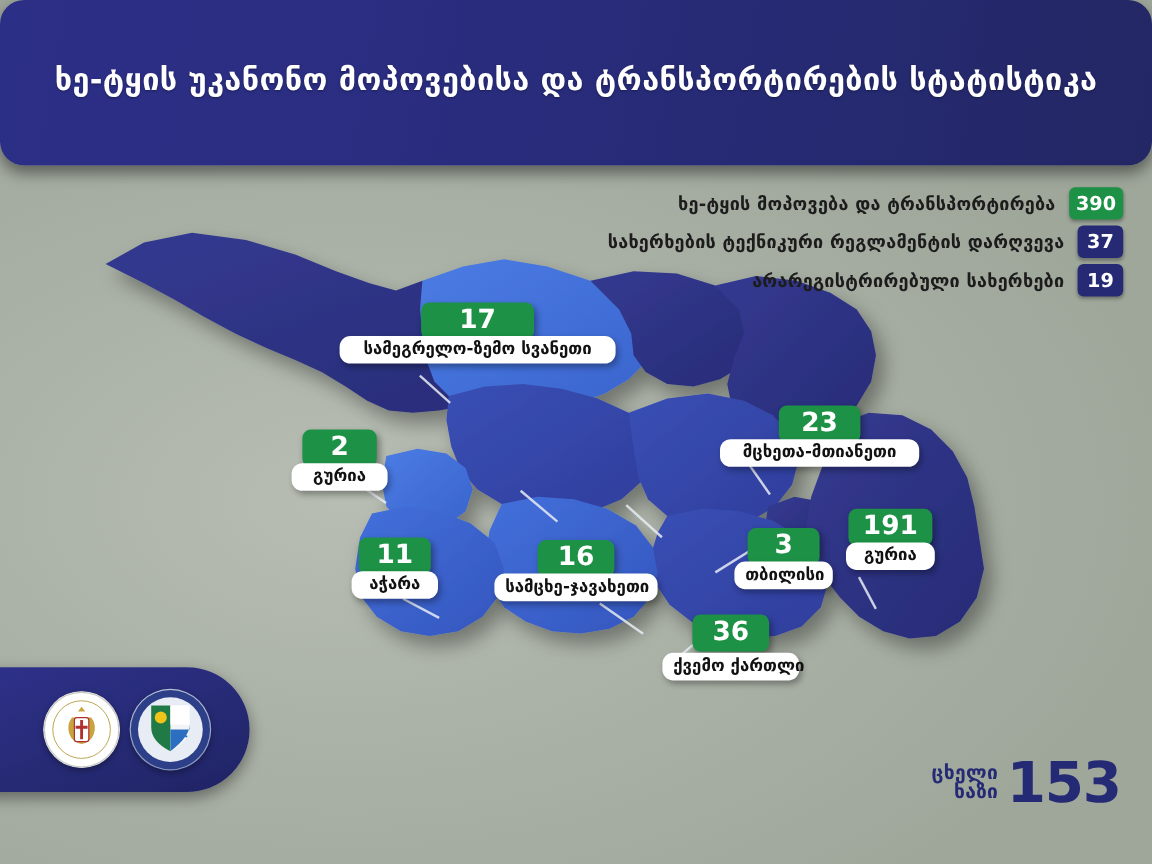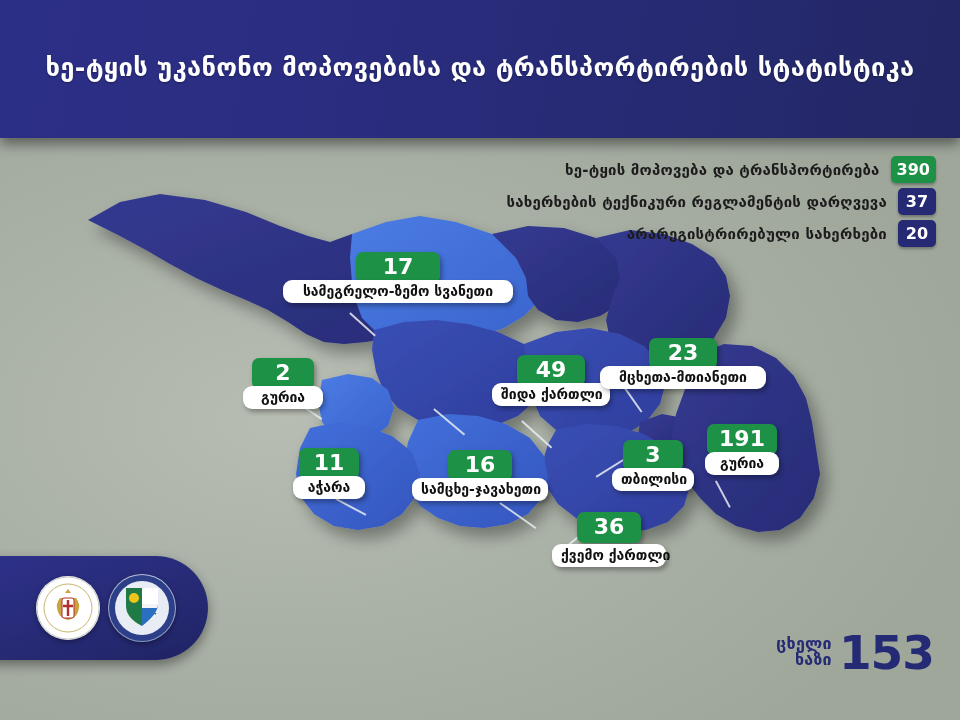--- a/index.html
+++ b/index.html
@@ -12,20 +12,21 @@
     background:
       radial-gradient(ellipse 700px 420px at 30% 58%, #b7bdb3 0%, #aab1a6 48%, #9fa79b 100%);
   }
 
   
   .header{
     position:absolute;left:0;top:0;width:960px;height:138px;
     background:linear-gradient(100deg,#2c2f86 0%,#2a2d80 35%,#262a72 70%,#232764 100%);
     box-shadow:0 6px 12px rgba(0,0,0,.45);
     z-index:30;
+    border-radius:20px;
   }
   .header-title{
     position:absolute;left:0;top:52px;width:960px;
     text-align:center;
     color:#ffffff;
     font-size:25.5px;
     font-weight:bold;
     letter-spacing:.3px;
     white-space:nowrap;
     text-shadow:0 1px 2px rgba(0,0,0,.35);
@@ -124,21 +125,21 @@
     <div class="legend-row">
       <span class="legend-label">ხე-ტყის მოპოვება და ტრანსპორტირება</span>
       <span class="legend-badge lb-green">390</span>
     </div>
     <div class="legend-row">
       <span class="legend-label">სახერხების ტექნიკური რეგლამენტის დარღვევა</span>
       <span class="legend-badge lb-navy">37</span>
     </div>
     <div class="legend-row">
       <span class="legend-label">არარეგისტრირებული სახერხები</span>
-      <span class="legend-badge lb-navy">20</span>
+      <span class="legend-badge lb-navy">19</span>
     </div>
   </div>
 
   <div class="map-wrap">
     <svg class="map-svg" width="960" height="520" viewBox="0 0 960 520">
       <defs>
         <filter id="mapshadow" x="-15%" y="-15%" width="140%" height="145%">
           <feDropShadow dx="7" dy="9" stdDeviation="8" flood-color="#000" flood-opacity="0.35"></feDropShadow>
         </filter>
         <linearGradient id="gDark" x1="0" y1="0" x2="1" y2="1">
@@ -214,34 +215,30 @@
     <div class="leader" style="left:522px;top:290px;width:40px;transform:rotate(42deg);"></div>
     <div class="leader" style="left:620px;top:250px;width:38px;transform:rotate(55deg);"></div>
     <div class="leader" style="left:336px;top:368px;width:34px;transform:rotate(28deg);"></div>
     <div class="leader" style="left:500px;top:372px;width:44px;transform:rotate(35deg);"></div>
     <div class="leader" style="left:596px;top:346px;width:40px;transform:rotate(-32deg);"></div>
     <div class="leader" style="left:716px;top:350px;width:30px;transform:rotate(62deg);"></div>
     <div class="leader" style="left:566px;top:416px;width:34px;transform:rotate(-40deg);"></div>
   </div>
 
   <div class="callout" style="left:283px;top:252px;width:230px;">
-    <div class="num-badge" style="width:84px;margin:0 auto;">17</div>
+    <div class="num-badge" style="width:94px;margin:0 auto;">17</div>
     <div class="name-pill">სამეგრელო-ზემო სვანეთი</div>
   </div>
 
   <div class="callout" style="left:243px;top:358px;width:80px;">
     <div class="num-badge" style="width:62px;margin:0 auto;">2</div>
     <div class="name-pill">გურია</div>
   </div>
 
 
-  <div class="callout" style="left:492px;top:355px;width:118px;">
-    <div class="num-badge" style="width:68px;margin:0 auto;">49</div>
-    <div class="name-pill">შიდა ქართლი</div>
-  </div>
 
   <div class="callout" style="left:600px;top:338px;width:166px;">
     <div class="num-badge" style="width:68px;margin:0 auto;">23</div>
     <div class="name-pill">მცხეთა-მთიანეთი</div>
   </div>
 
   <div class="callout" style="left:293px;top:448px;width:72px;">
     <div class="num-badge" style="width:60px;margin:0 auto;">11</div>
     <div class="name-pill">აჭარა</div>
   </div>

